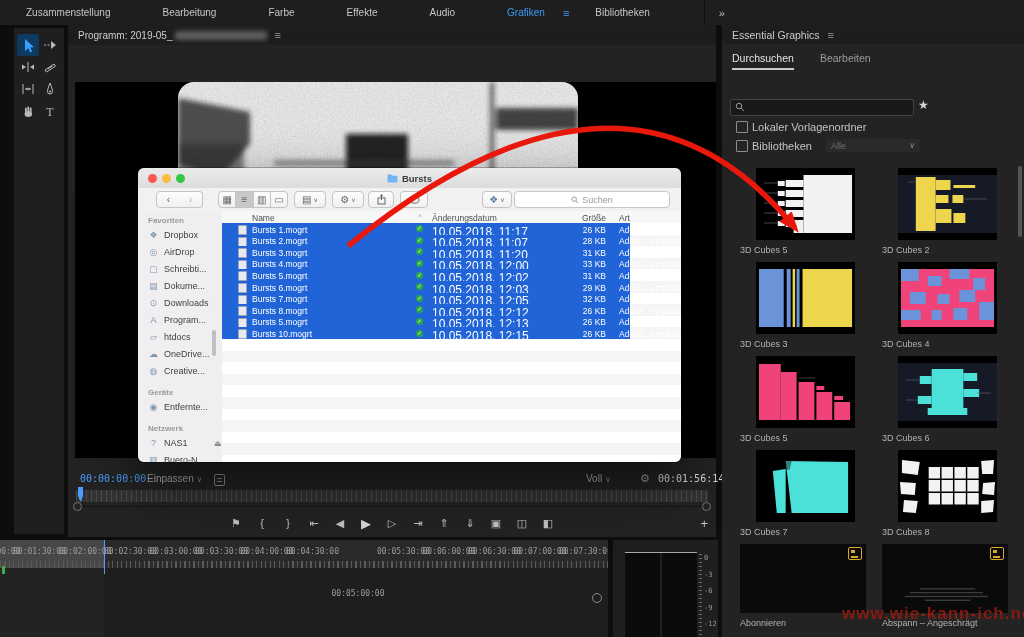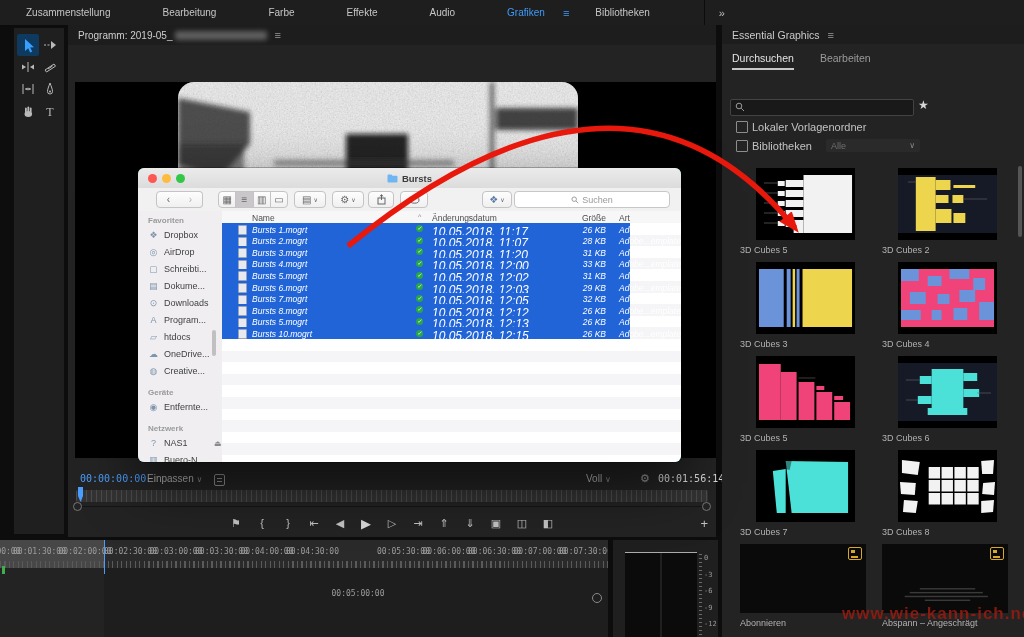--- a/index.html
+++ b/index.html
@@ -129,21 +129,21 @@
   .sb-section{position:absolute;left:10px;font-size:8px;color:#9a9a9a;font-weight:bold;}
   .sb-item{position:absolute;left:10px;display:flex;align-items:center;gap:5px;color:#3f3f3f;font-size:9px;white-space:nowrap;}
   .sb-ico{width:11px;text-align:center;color:#7e96ad;font-size:9px;flex:none;}
   .sb-eject{position:absolute;left:66px;color:#8a8a8a;font-size:8px;}
   #sb-scroll{position:absolute;left:74px;top:162px;width:4px;height:26px;background:#c0c0c0;border-radius:2px;}
   #fd-colheader{position:absolute;left:84px;top:43px;width:459px;height:12px;background:#f7f7f7;
                 border-bottom:1px solid #dcdcdc;color:#4c4c4c;}
   .col-h{position:absolute;top:1.5px;font-size:8.5px;}
   #fd-rows{position:absolute;left:84px;top:55px;width:459px;height:239px;overflow:hidden;border-radius:0 0 6px 0;}
   .stripe{position:absolute;left:0;width:459px;height:11.6px;}
-  .frow{position:absolute;left:0;width:408px;height:11.6px;background:#2164d8;color:#fff;font-style:italic;}
+  .frow{position:absolute;left:0;width:408px;height:11.6px;background:#2164d8;color:#fff;}
   .f-ico{position:absolute;left:16px;top:2px;width:7px;height:8px;background:#e8eaf0;border:0.5px solid #9aa4b8;border-radius:1px;}
   .f-name{position:absolute;left:30px;top:1.5px;font-size:8.5px;}
   .f-check{position:absolute;left:194px;top:2.2px;width:7px;height:7px;border-radius:50%;background:#27a844;color:#fff;
            font-size:5.5px;line-height:7px;text-align:center;}
   .f-date{position:absolute;left:210px;top:1.5px;font-size:12px;}
   .f-size{position:absolute;left:324px;top:1.5px;width:60px;text-align:right;font-size:8.5px;}
   .f-kind{position:absolute;left:397px;top:1.5px;font-size:8.5px;}
 
   
   #arrow-overlay{left:0;top:0;pointer-events:none;}

